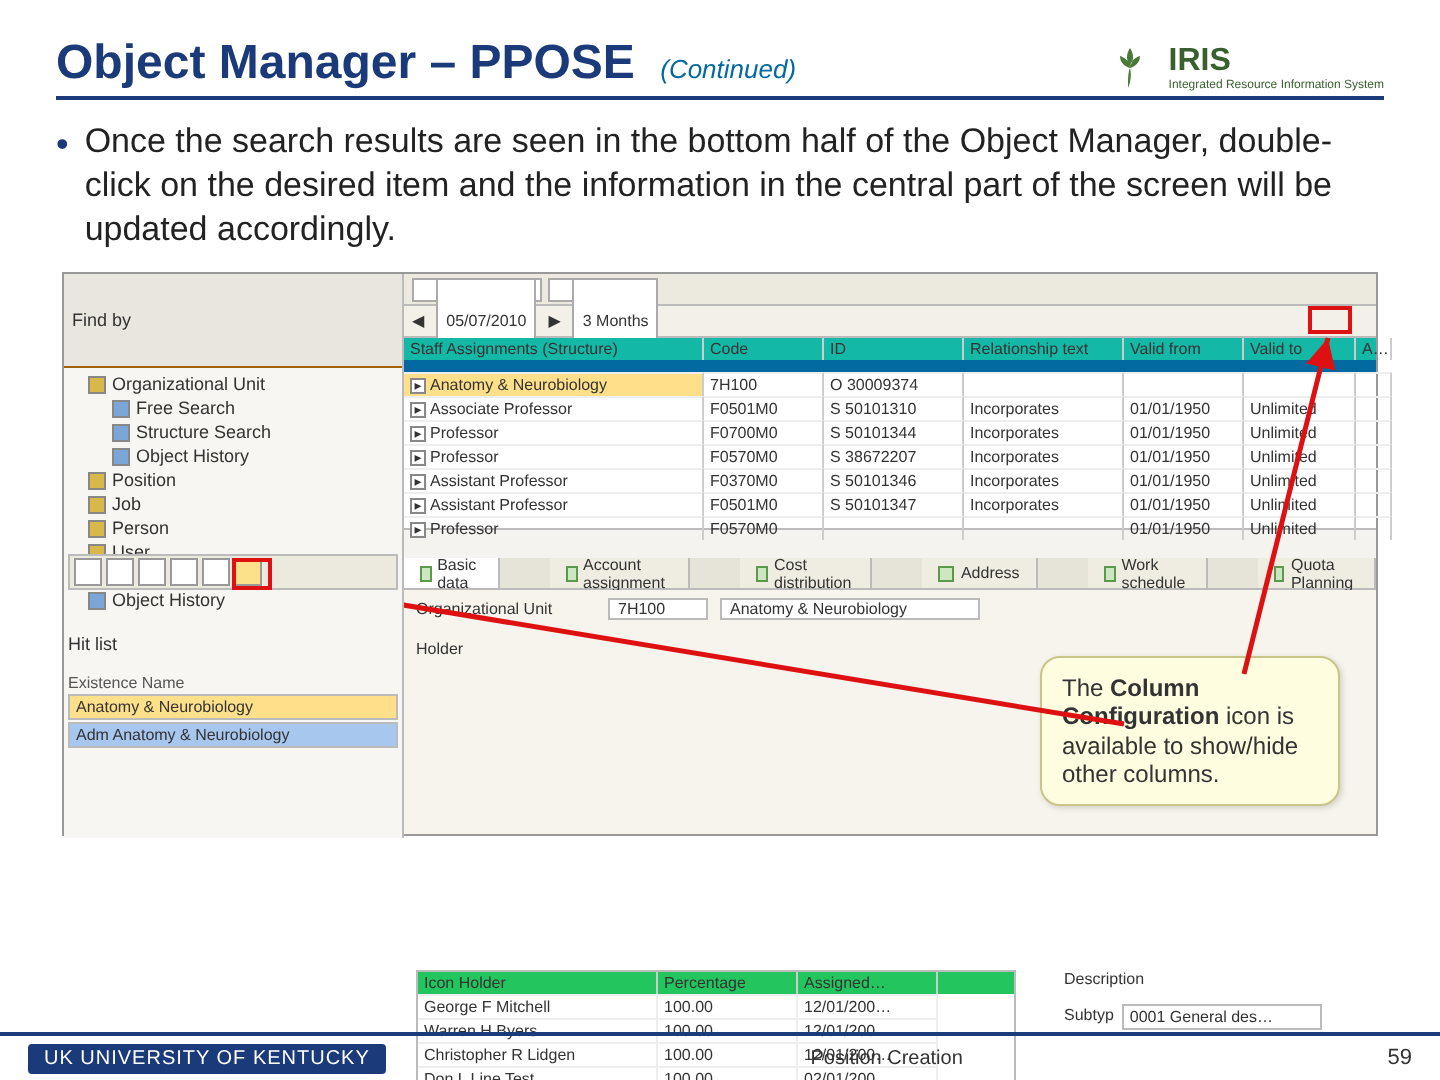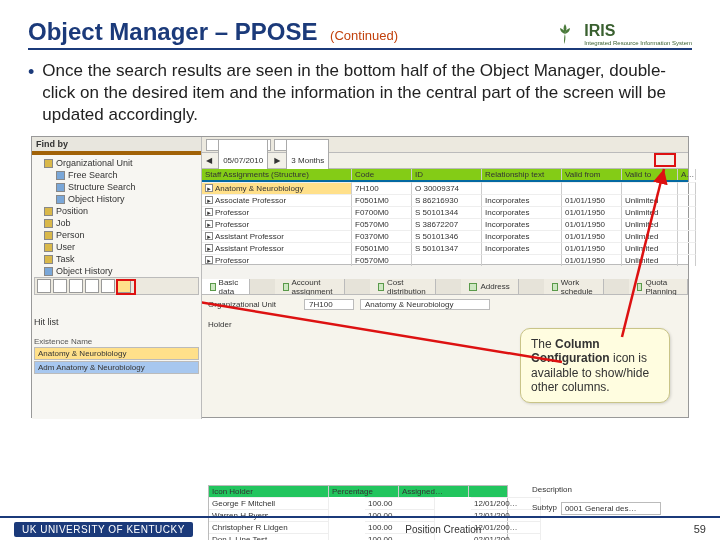--- a/index.html
+++ b/index.html
@@ -1,30 +1,30 @@
 <!DOCTYPE html>
 <html><head>
 <meta charset="utf-8">
 <style>
   * { box-sizing: border-box; margin: 0; padding: 0; }
   body { font-family: "Trebuchet MS", Verdana, sans-serif; width: 720px; height: 540px; background: #fff; position: relative; overflow: hidden; }
   .slide { width: 720px; height: 540px; position: relative; padding: 18px 28px 0 28px; }
   .header { display: flex; align-items: flex-end; justify-content: space-between; border-bottom: 2px solid #1b3a7a; padding-bottom: 2px; margin-bottom: 10px; }
   .title { font-size: 24px; font-weight: 700; color: #1b3a7a; }
-  .title .cont { font-size: 13px; font-weight: 400; color: #c2410c; margin-left: 6px; }
+  .title .cont { font-size: 13px; font-weight: 400; color: #0369a1; margin-left: 6px; font-style: italic; }
   .logo { display: flex; align-items: center; gap: 4px; font-size: 9px; color: #2a5; }
   .logo svg { width: 30px; height: 24px; }
   .logo-text { color: #3a6030; font-weight: 700; font-size: 16px; letter-spacing: 0; }
   .logo-sub { display:block; font-size:6px; color:#3a6030; font-weight:400; }
   .bullet { display: flex; gap: 8px; font-size: 17px; color: #222; line-height: 1.3; margin-bottom: 10px; }
   .bullet .dot { color: #1b3a7a; font-size: 18px; line-height: 1; margin-top: 3px; }
   .screenshot { width: 658px; height: 282px; border: 1px solid #999; background: #f4f3ef; position: relative; margin: 0 auto; font-size: 9px; color: #333; }
   
   .tree { position: absolute; left: 0; top: 0; width: 170px; height: 282px; border-right: 1px solid #bbb; background: #f7f6f2; }
-  .tree-hdr { background: #e8e6de; border-bottom: 4px solid #a16207; padding: 2px 4px; font-weight: 700; font-size: 9px; }
+  .tree-hdr { background: #e8e6de; border-bottom: 1px solid #a16207; padding: 18px 4px; font-weight: 400; font-size: 9px; }
   .tree-body { padding: 2px 4px; }
   .tree-item { display: flex; align-items: center; gap: 3px; padding: 1px 0 1px 8px; white-space: nowrap; }
   .tree-item.lvl2 { padding-left: 20px; }
   .tree-icon { width: 9px; height: 9px; background: #d9b84a; border: 1px solid #888; display:inline-block; }
   .tree-icon.blue { background:#7aa7d8; }
   .tree-icon.sel { background:#1b5ca8; }
   .tree-item.selected { background:#1b5ca8; color:#fff; }
   .tree-toolbar { position:absolute; top:140px; left:2px; right:2px; height:18px; background:#ece9df; border:1px solid #bbb; display:flex; align-items:center; gap:2px; padding:0 2px; }
   .tree-toolbar .tbtn { width:14px; height:14px; background:#fff; border:1px solid #999; }
   .hitlist-hdr { position:absolute; top:180px; left:2px; font-size:9px; font-weight:400; }
@@ -35,40 +35,40 @@
   .hitlist-row.sel { background:#a7c7ef; }
   
   .main { position:absolute; left:170px; right:0; top:0; bottom:0; }
   .main-tb { height:16px; background:#ece9df; border-bottom:1px solid #bbb; display:flex; align-items:center; gap:3px; padding:0 4px; }
   .main-tb .mbtn { width:14px; height:12px; background:#fff; border:1px solid #aaa; }
   .datebar { height:16px; background:#f2f0e8; border-bottom:1px solid #bbb; display:flex; align-items:center; gap:6px; padding:0 4px; font-size:8px; }
   .datebar .dfld { background:#fff; border:1px solid #aaa; padding:16px 4px; }
   
   .grid { position:absolute; top:32px; left:0; right:0; height:96px; background:#fff; border-bottom:1px solid #bbb; }
   .grid-hdr, .grid-row { display:grid; grid-template-columns: 150px 60px 70px 80px 60px 56px 18px; font-size:8px; }
-  .grid-hdr { background:#84cc16; border-bottom:2px solid #0369a1; }
+  .grid-hdr { background:#14b8a6; border-bottom:6px solid #0369a1; }
   .gc { border-right:1px solid #ccc; padding:1px 3px; white-space:nowrap; overflow:hidden; }
   .grid-row .gc { border-top:1px solid #eee; }
   .grid-row.hl .gc:first-child { background:#ffe08a; }
   .rowexp { display:inline-block; width:8px; height:8px; border:1px solid #888; background:#fff; margin-right:2px; font-size:7px; line-height:7px; text-align:center; }
   
   .details-bar { position:absolute; top:128px; left:0; right:0; height:14px; background:#edeadf; border-top:1px solid #bbb; border-bottom:1px solid #bbb; display:flex; align-items:center; gap:4px; padding:0 6px; font-size:8px; }
   .details-bar .chk { width:10px; height:10px; background:#cde7c2; border:1px solid #5a9a4a; }
   .tabs { position:absolute; top:142px; left:0; right:0; height:16px; display:flex; font-size:8px; background:#e6e3d9; border-bottom:1px solid #bbb;gap:25px; }
   .tab { padding:1px 8px; border-right:1px solid #bbb; background:#efece2; display:flex; align-items:center; gap:3px; }
   .tab.active { background:#fff; }
   .tab .tick { width:8px; height:8px; background:#cde7c2; border:1px solid #5a9a4a; }
   .detail-body { position:absolute; top:158px; left:0; right:0; bottom:0; background:#f6f4ec; padding:4px 6px; }
   .detail-row { display:flex; align-items:center; gap:6px; font-size:8px; margin-bottom:4px; }
   .detail-row .lbl { width:90px; }
   .detail-row .fld { background:#fff; border:1px solid #bbb; padding:0 4px; min-width:50px; }
   .holder-box { position:absolute; top:190px; left:6px; width:300px; height:86px; border:1px solid #bbb; background:#fff; }
   .holder-hdr { display:grid; grid-template-columns: 120px 70px 70px; background:#22c55e; font-size:8px; }
   .holder-hdr div { border-right:1px solid #ccc; padding:1px 3px; }
-  .holder-row { display:grid; grid-template-columns: 120px 70px 70px; font-size:8px;gap:36px; }
+  .holder-row { display:grid; grid-template-columns: 120px 70px 70px; font-size:8px; }
   .holder-row div { border-right:1px solid #eee; border-top:1px solid #eee; padding:1px 3px; white-space:nowrap; overflow:hidden; }
   .desc { position:absolute; top:190px; left:330px; font-size:8px; }
   .desc .fld { background:#fff; border:1px solid #bbb; padding:1px 3px; margin-top:2px; width:100px; }
   
   .callout { position:absolute; right:18px; bottom:14px; width:150px; background:#fffde0; border:1px solid #c9c488; border-radius:10px; padding:8px 10px; font-size:12px; line-height:1.2; box-shadow:1px 1px 3px rgba(0,0,0,0.15); }
   .callout b { font-weight:700; }
   
   .redbox { position:absolute; border:2px solid #d11; background:transparent; }
   .rb1 { left:452px; top:16px; width:22px; height:14px; }
   
@@ -203,21 +203,21 @@
               <div class="gc">7H100</div>
               <div class="gc">O 30009374</div>
               <div class="gc"></div>
               <div class="gc"></div>
               <div class="gc"></div>
               <div class="gc"></div>
             </div>
             <div class="grid-row">
               <div class="gc"><span class="rowexp">▸</span>Associate Professor</div>
               <div class="gc">F0501M0</div>
-              <div class="gc">S 86216930</div>
+              <div class="gc">S 50101310</div>
               <div class="gc">Incorporates</div>
               <div class="gc">01/01/1950</div>
               <div class="gc">Unlimited</div>
               <div class="gc"></div>
             </div>
             <div class="grid-row">
               <div class="gc"><span class="rowexp">▸</span>Professor</div>
               <div class="gc">F0700M0</div>
               <div class="gc">S 50101344</div>
               <div class="gc">Incorporates</div>

